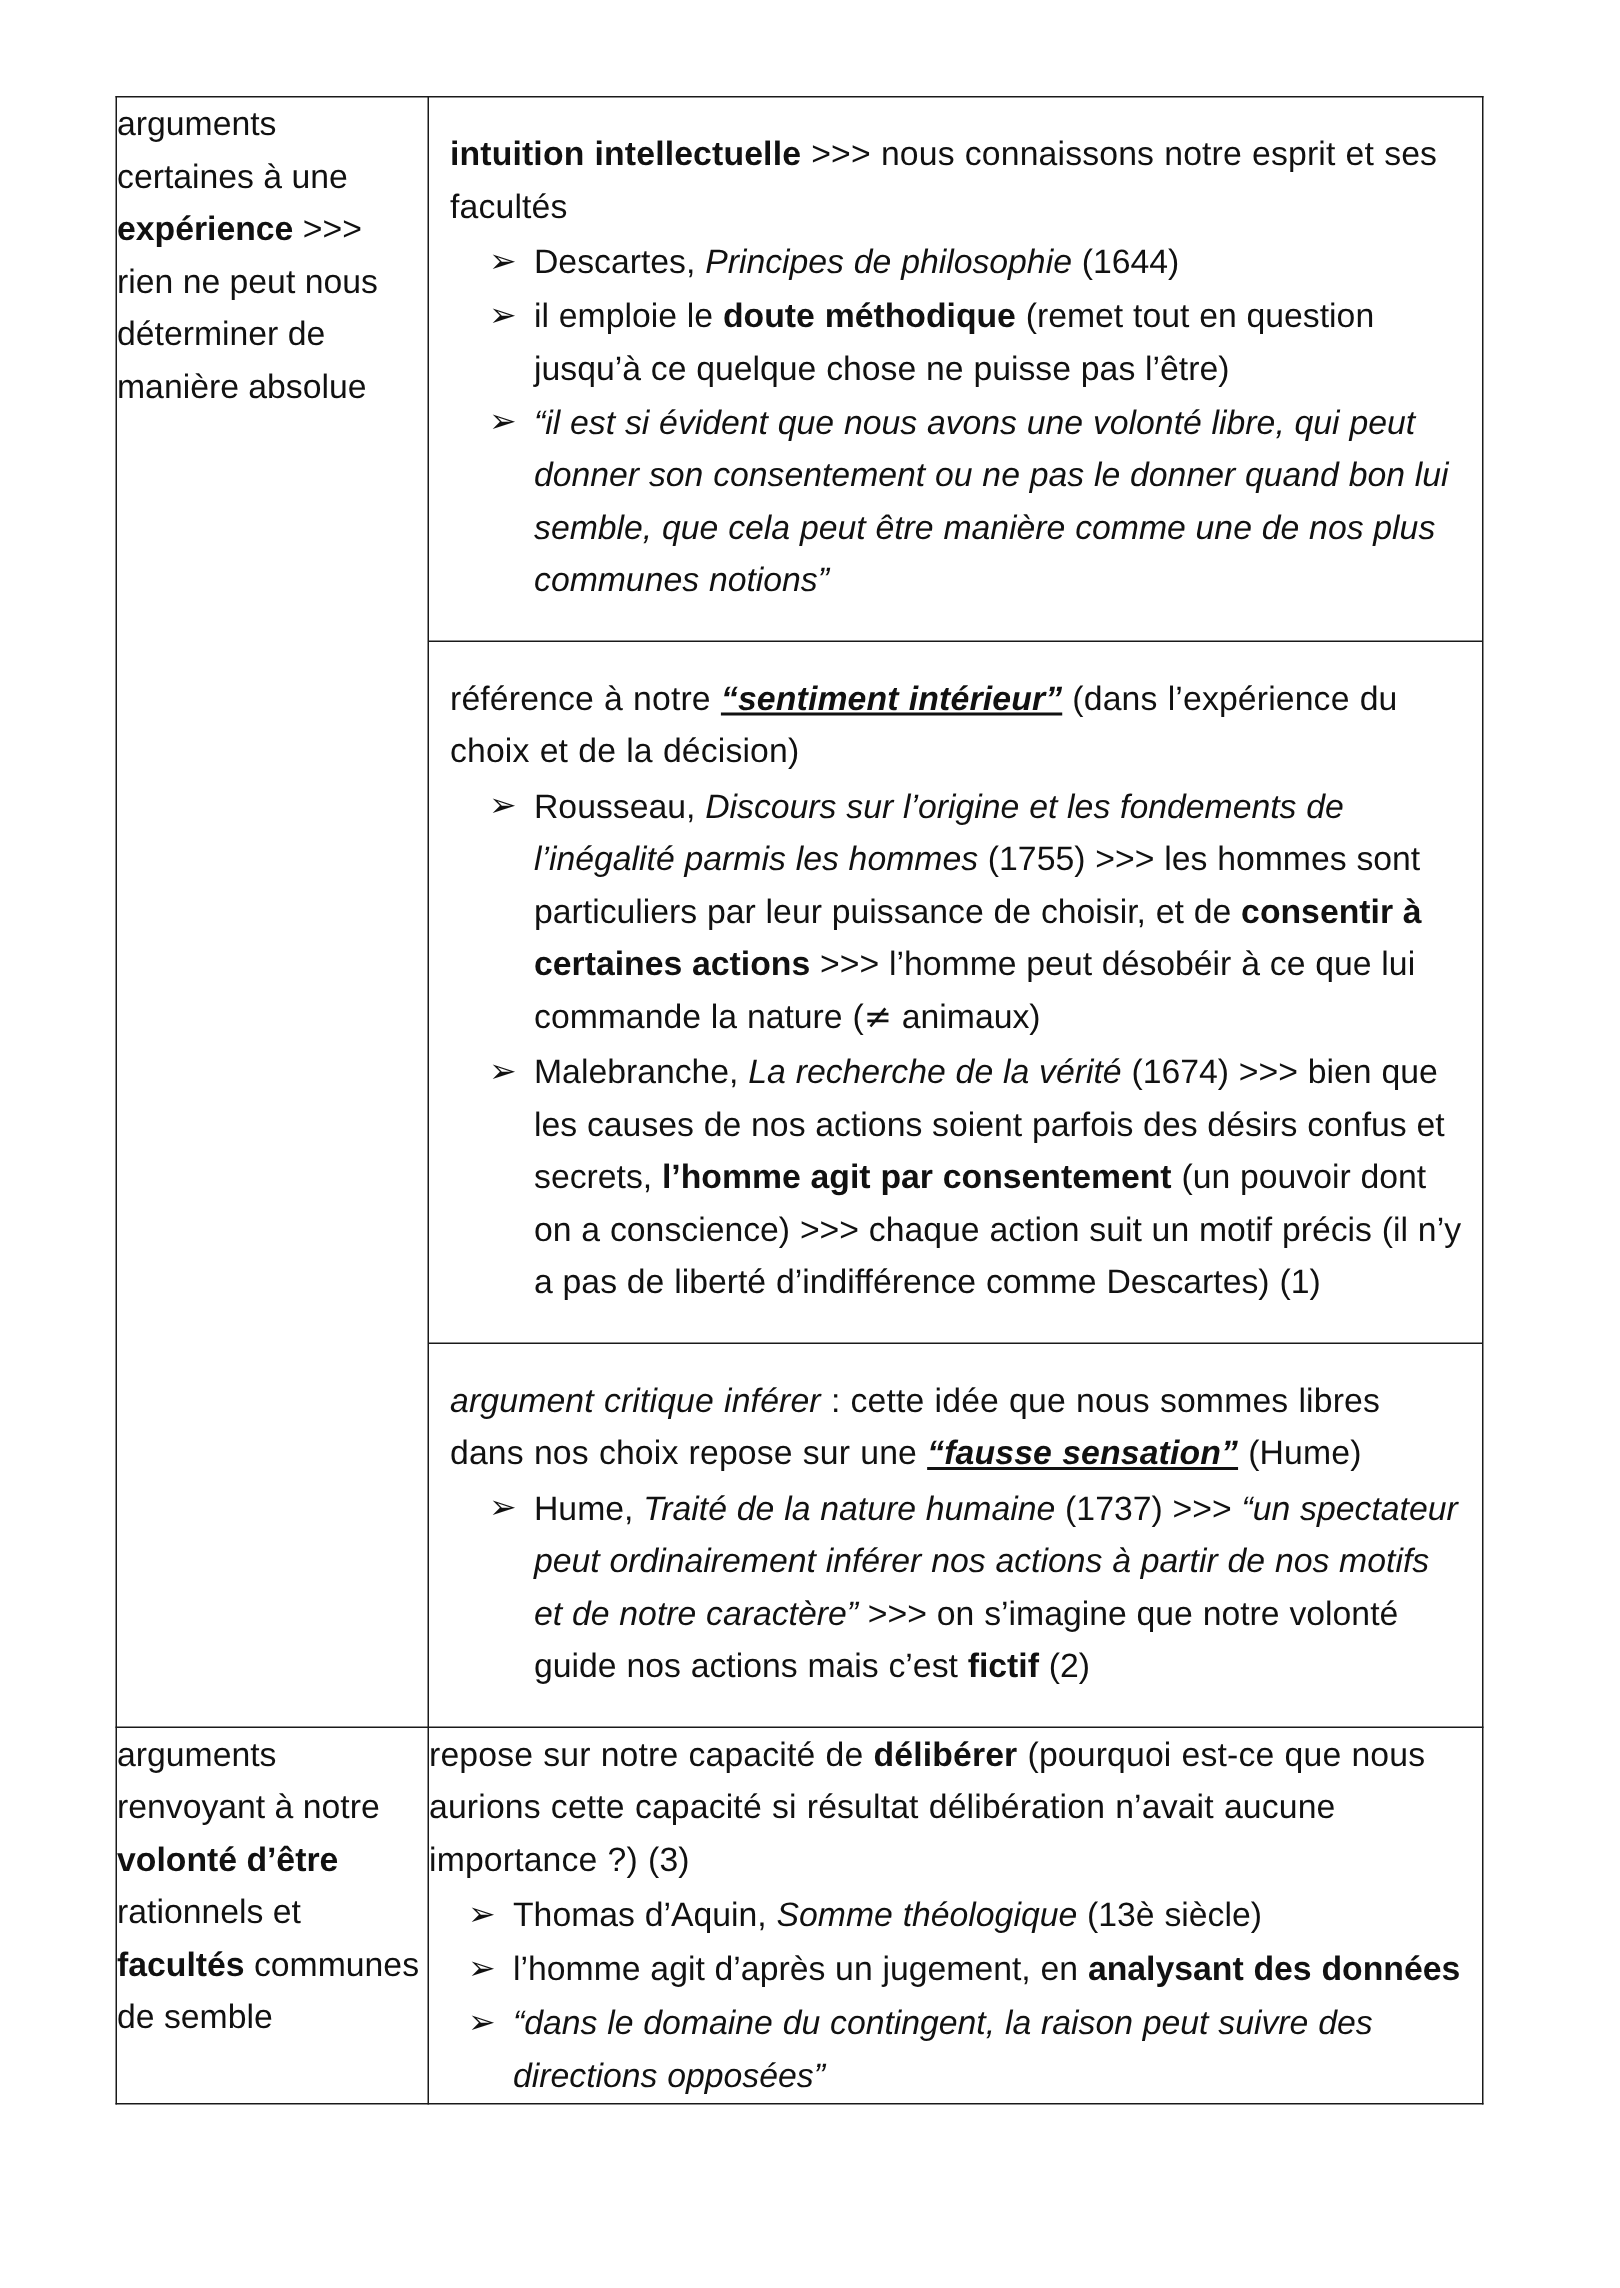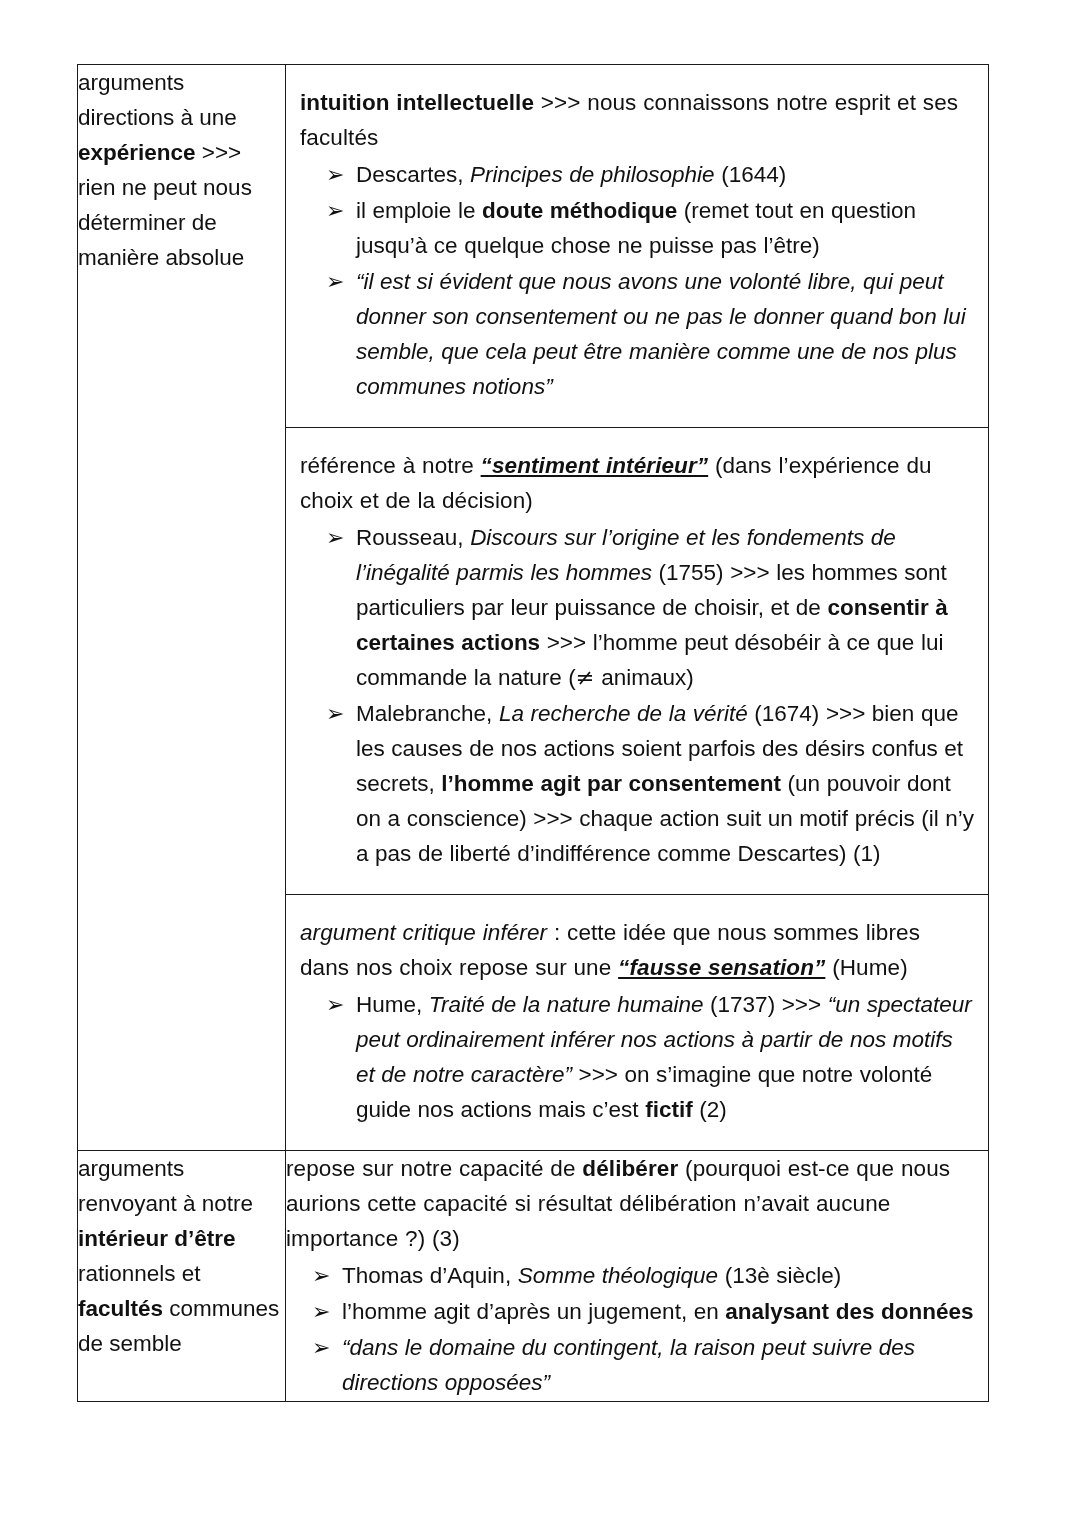--- a/index.html
+++ b/index.html
@@ -118,21 +118,21 @@
 <div class="page">
   <table class="notes-table">
     <colgroup>
       <col class="col-label">
       <col class="col-body">
     </colgroup>
     <tbody id="table-body">
         <tr>
           <td class="label-cell">
             <div class="label-line"><span>arguments</span></div>
-            <div class="label-line"><span>directions à une</span></div>
+            <div class="label-line"><span>certaines à une</span></div>
             <div class="label-line"><span style="font-weight: bold;">expérience</span><span> &gt;&gt;&gt;</span></div>
             <div class="label-line"><span>rien ne peut nous</span></div>
             <div class="label-line"><span>déterminer de</span></div>
             <div class="label-line"><span>manière absolue</span></div>
           </td>
           <td class="body-outer">
             <table class="sub-table">
               <tbody>
                 <tr>
                   <td>
@@ -162,21 +162,21 @@
                   </td>
                 </tr>
               </tbody>
             </table>
           </td>
         </tr>
         <tr>
           <td class="label-cell">
             <div class="label-line"><span>arguments</span></div>
             <div class="label-line"><span>renvoyant à notre</span></div>
-            <div class="label-line"><span style="font-weight: bold;">intérieur d’être</span></div>
+            <div class="label-line"><span style="font-weight: bold;">volonté d’être</span></div>
             <div class="label-line"><span style="font-weight: normal;">rationnels et</span></div>
             <div class="label-line"><span style="font-weight: bold;">facultés</span><span> communes</span></div>
             <div class="label-line"><span>de semble</span></div>
           </td>
           <td class="single-body">
             <p class="para">repose sur notre capacité de <b>délibérer</b> (pourquoi est-ce que nous aurions cette capacité si résultat délibération n’avait aucune importance ?) (3)</p>
             <ul class="bullets">
               <li><span class="arrow-icon">➢</span><span>Thomas d’Aquin, <i>Somme théologique</i> (13è siècle)</span></li>
               <li><span class="arrow-icon">➢</span><span>l’homme agit d’après un jugement, en <b>analysant des données</b></span></li>
               <li><span class="arrow-icon">➢</span><span><i>“dans le domaine du contingent, la raison peut suivre des directions opposées”</i></span></li>

